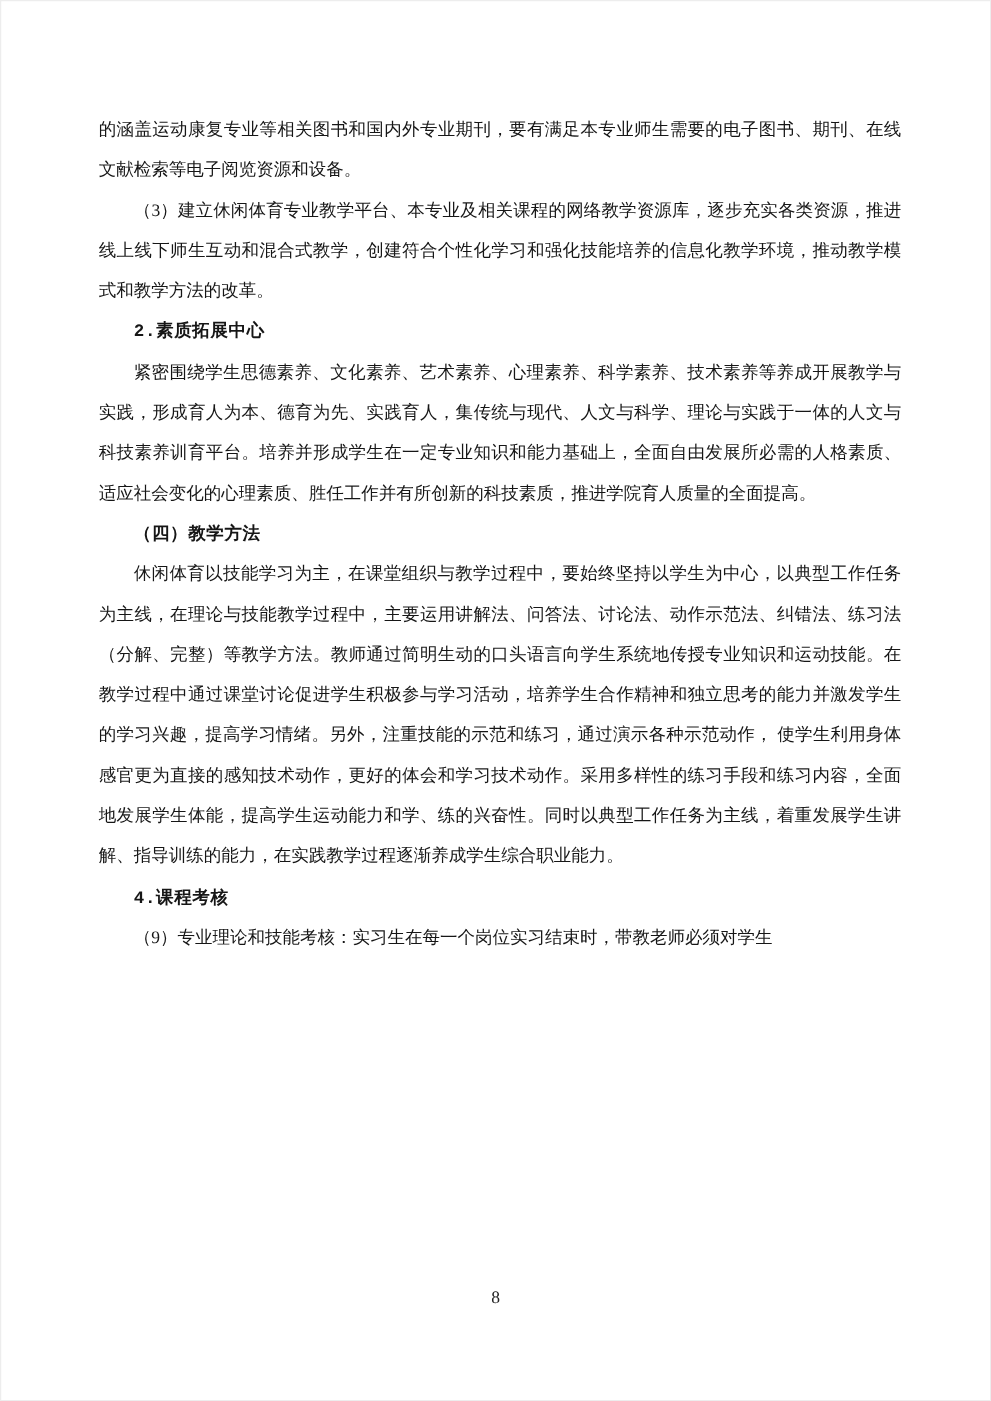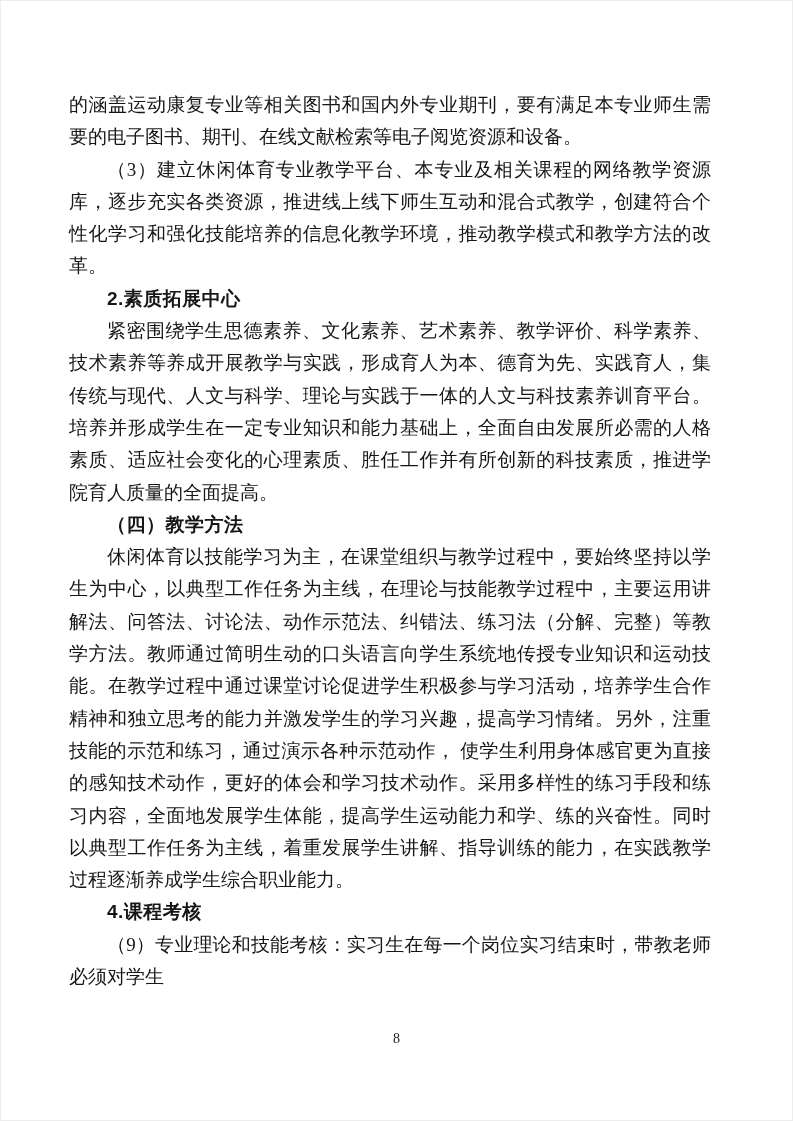--- a/index.html
+++ b/index.html
@@ -14,39 +14,39 @@
     background: #ffffff;
     box-sizing: border-box;
     border: 1px solid #ededed;
     overflow: hidden;
     font-family: "Liberation Serif", "DejaVu Serif", serif;
     color: #161616;
   }
   .content {
     position: absolute;
     top: 88px;
-    left: 68px;
+    left: 78px;
     width: 642px;
-    font-size: 19px;
+    font-size: 14px;
     line-height: 32.3px;
     text-align: justify;
     text-justify: inter-ideograph;
     word-break: break-all;
   }
   .content p {
     margin: 0;
     padding: 0;
   }
   p.indent {
     text-indent: 2em;
   }
   p.heading {
     font-weight: bold;
     text-indent: 2em;
-    font-family: Liberation Sans, sans-serif;
+    font-family: Liberation Mono, monospace;
     letter-spacing: 0.5px;
   }
   .footer {
     position: absolute;
     top: 1028px;
     left: 0;
     width: 100%;
     text-align: center;
     font-size: 14px;
     line-height: 20px;
@@ -55,21 +55,21 @@
   }
 </style>
 </head>
 <body>
 
 <div class="page">
   <div class="content">
     <p>的涵盖运动康复专业等相关图书和国内外专业期刊，要有满足本专业师生需要的电子图书、期刊、在线文献检索等电子阅览资源和设备。</p>
     <p class="indent">（3）建立休闲体育专业教学平台、本专业及相关课程的网络教学资源库，逐步充实各类资源，推进线上线下师生互动和混合式教学，创建符合个性化学习和强化技能培养的信息化教学环境，推动教学模式和教学方法的改革。</p>
     <p class="heading">2.素质拓展中心</p>
-    <p class="indent">紧密围绕学生思德素养、文化素养、艺术素养、教学评价、科学素养、技术素养等养成开展教学与实践，形成育人为本、德育为先、实践育人，集传统与现代、人文与科学、理论与实践于一体的人文与科技素养训育平台。培养并形成学生在一定专业知识和能力基础上，全面自由发展所必需的人格素质、适应社会变化的心理素质、胜任工作并有所创新的科技素质，推进学院育人质量的全面提高。</p>
+    <p class="indent">紧密围绕学生思德素养、文化素养、艺术素养、心理素养、科学素养、技术素养等养成开展教学与实践，形成育人为本、德育为先、实践育人，集传统与现代、人文与科学、理论与实践于一体的人文与科技素养训育平台。培养并形成学生在一定专业知识和能力基础上，全面自由发展所必需的人格素质、适应社会变化的心理素质、胜任工作并有所创新的科技素质，推进学院育人质量的全面提高。</p>
     <p class="heading">（四）教学方法</p>
     <p class="indent">休闲体育以技能学习为主，在课堂组织与教学过程中，要始终坚持以学生为中心，以典型工作任务为主线，在理论与技能教学过程中，主要运用讲解法、问答法、讨论法、动作示范法、纠错法、练习法（分解、完整）等教学方法。教师通过简明生动的口头语言向学生系统地传授专业知识和运动技能。在教学过程中通过课堂讨论促进学生积极参与学习活动，培养学生合作精神和独立思考的能力并激发学生的学习兴趣，提高学习情绪。另外，注重技能的示范和练习，通过演示各种示范动作， 使学生利用身体感官更为直接的感知技术动作，更好的体会和学习技术动作。采用多样性的练习手段和练习内容，全面地发展学生体能，提高学生运动能力和学、练的兴奋性。同时以典型工作任务为主线，着重发展学生讲解、指导训练的能力，在实践教学过程逐渐养成学生综合职业能力。</p>
     <p class="heading">4.课程考核</p>
     <p class="indent">（9）专业理论和技能考核：实习生在每一个岗位实习结束时，带教老师必须对学生</p>
   </div>
 
   <div class="footer">8</div>
 </div>
 
 </body></html>

